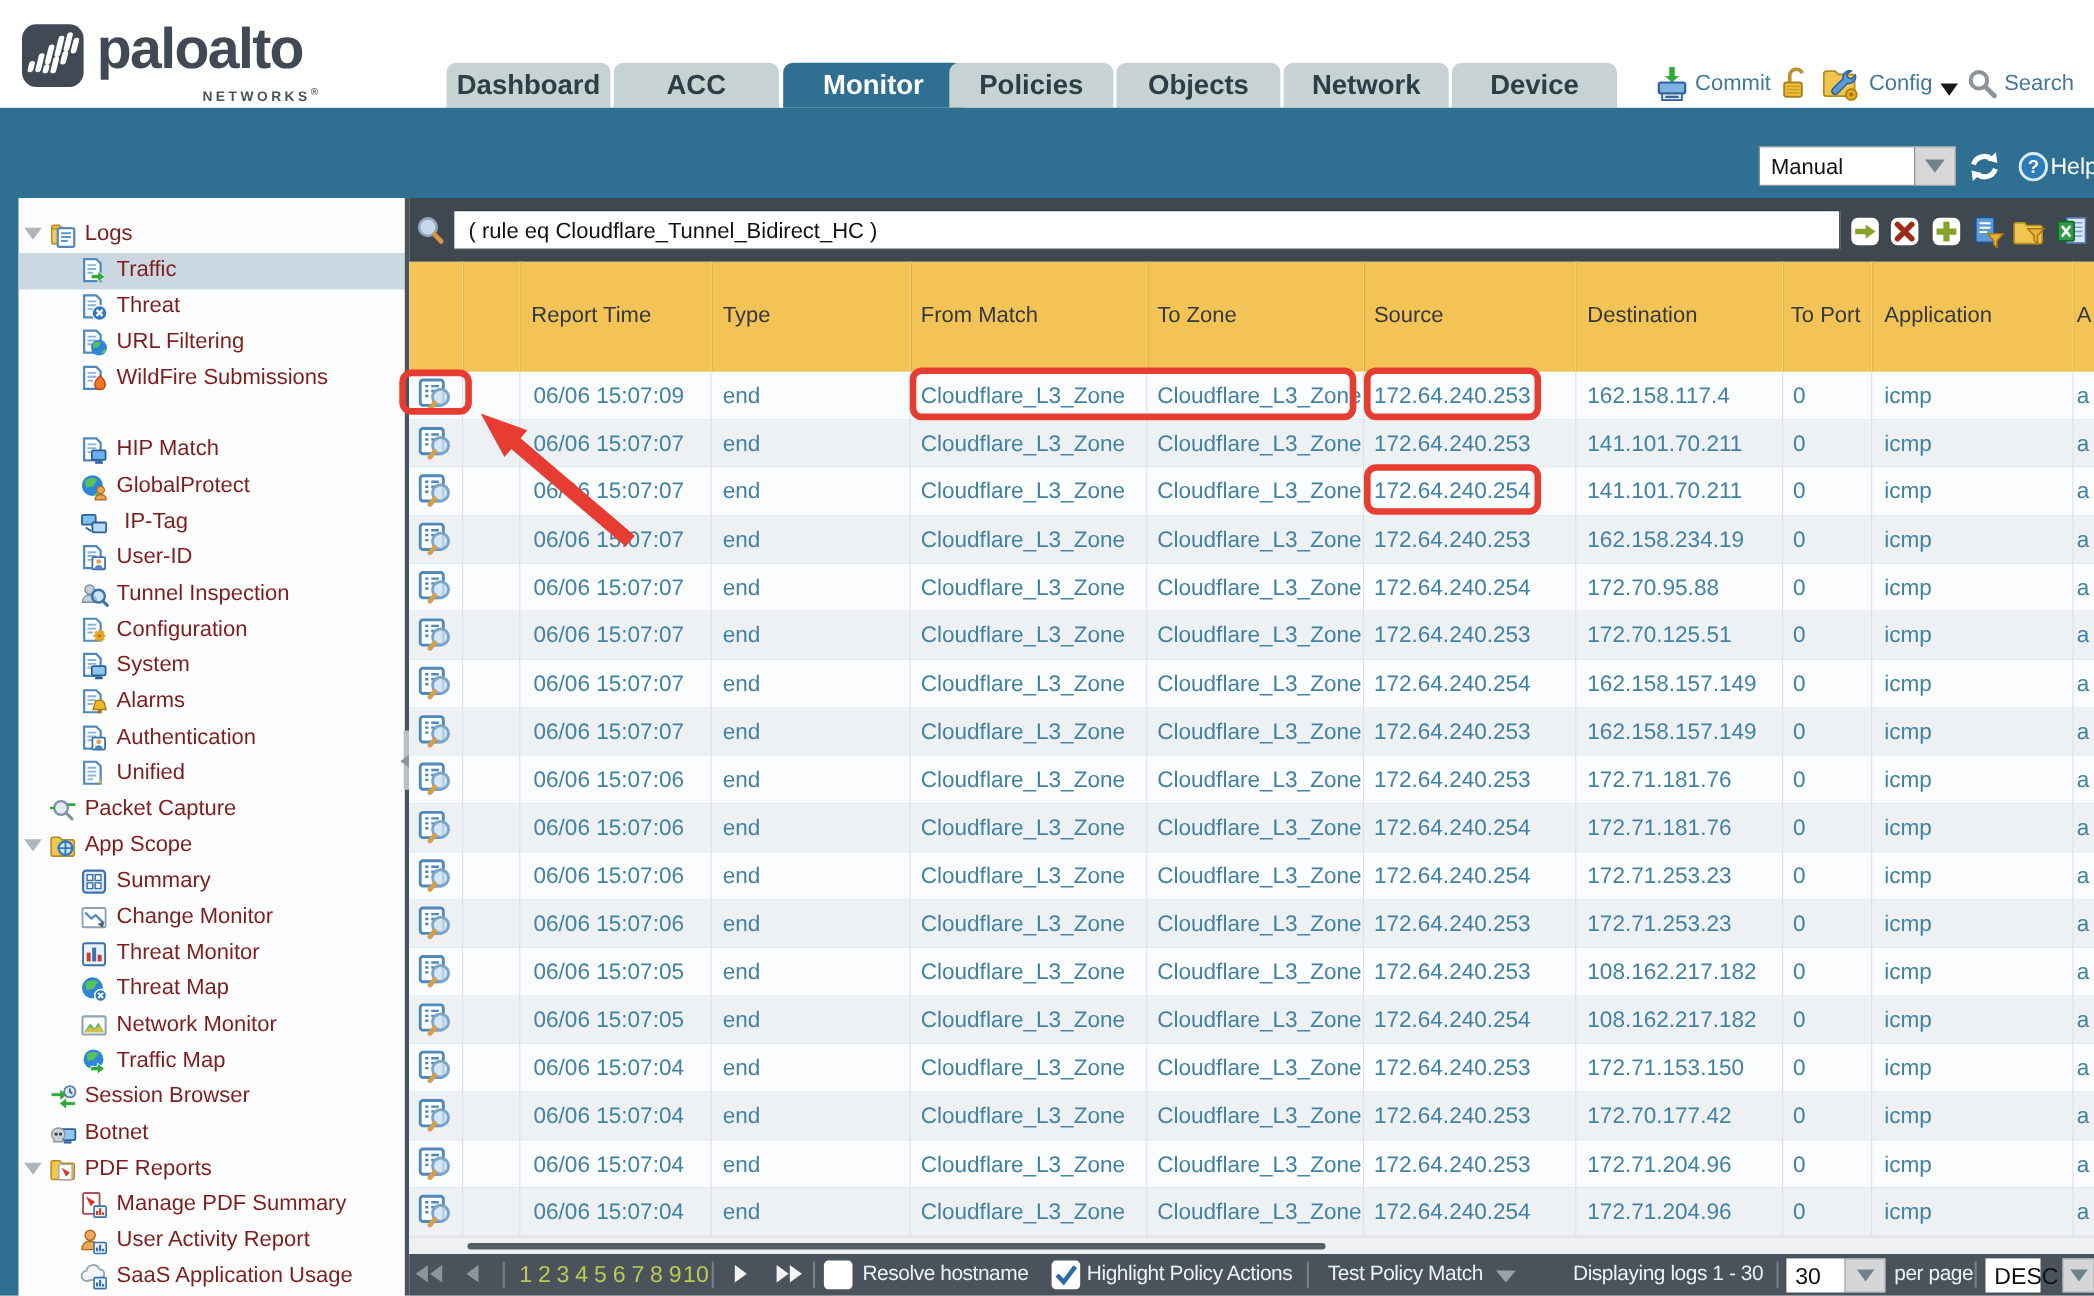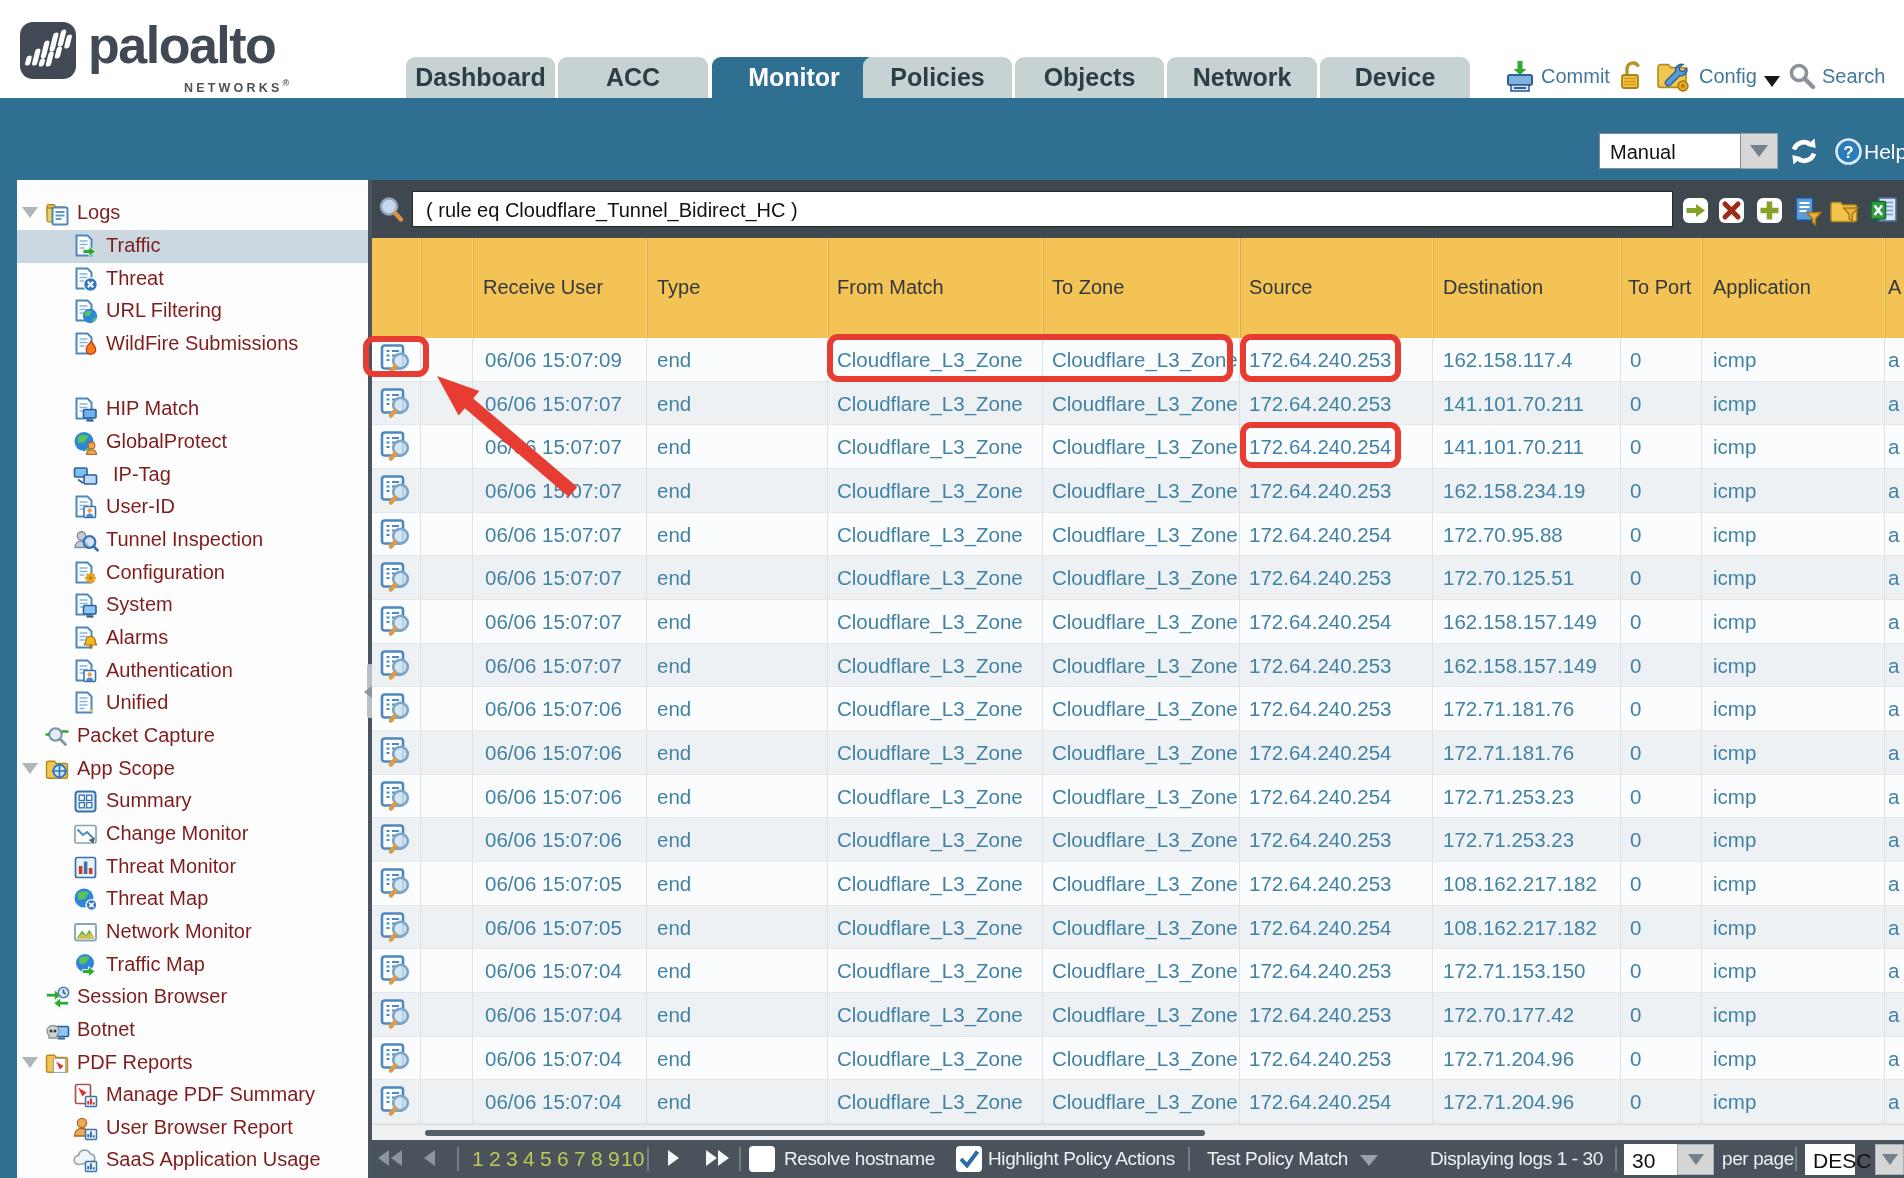--- a/index.html
+++ b/index.html
@@ -371,21 +371,21 @@
         </svg></div>
       <span class="lbl" style="left:89px;">Manage PDF Summary</span>
     </div>
 <div class="abs trow" style="top:931.8px;">
       <div style="position:absolute;left:55px;top:3px;"><svg width="27" height="27" viewBox="0 0 27 27">
           <circle cx="10" cy="8" r="4.6" fill="#f0a855" stroke="#a86a20" stroke-width="1.3"></circle>
           <path d="M2.5 21c0-5 3.3-7.6 7.5-7.6 2.6 0 4.8 1 6.2 2.8V21z" fill="#f0a855" stroke="#a86a20" stroke-width="1.3"></path>
           <rect x="13.5" y="14.5" width="11" height="10" rx="1" fill="#eef4fa" stroke="#3a72ae" stroke-width="1.5"></rect>
           <path d="M16.3 22.5v-3.5M19 22.5v-6M21.7 22.5v-2.2" stroke="#3a72ae" stroke-width="2"></path>
         </svg></div>
-      <span class="lbl" style="left:89px;">User Browser Report</span>
+      <span class="lbl" style="left:89px;">User Activity Report</span>
     </div>
 <div class="abs trow" style="top:964.4px;">
       <div style="position:absolute;left:55px;top:3px;"><svg width="27" height="27" viewBox="0 0 27 27">
           <path d="M7 17.5a4.6 4.6 0 0 1-.4-9.2A6.2 6.2 0 0 1 18.5 7a4.2 4.2 0 0 1 1.8 8z" fill="#f2f5f8" stroke="#9aa6b0" stroke-width="1.7"></path>
           <rect x="13.5" y="14.5" width="11" height="10" rx="1" fill="#eef4fa" stroke="#3a72ae" stroke-width="1.5"></rect>
           <path d="M16.3 22.5v-3.5M19 22.5v-6M21.7 22.5v-2.2" stroke="#3a72ae" stroke-width="2"></path>
         </svg></div>
       <span class="lbl" style="left:89px;">SaaS Application Usage</span>
     </div>
 </div>
@@ -429,21 +429,21 @@
 <div class="hsep" style="left:48px;"></div>
 <div class="hsep" style="left:100px;"></div>
 <div class="hsep" style="left:274px;"></div>
 <div class="hsep" style="left:455px;"></div>
 <div class="hsep" style="left:670px;"></div>
 <div class="hsep" style="left:867px;"></div>
 <div class="hsep" style="left:1060px;"></div>
 <div class="hsep" style="left:1248px;"></div>
 <div class="hsep" style="left:1329px;"></div>
 <div class="hsep" style="left:1512px;"></div>
-<div class="hlbl" style="left:111px;">Receive User</div>
+<div class="hlbl" style="left:111px;">Report Time</div>
 <div class="hlbl" style="left:285px;">Type</div>
 <div class="hlbl" style="left:465px;">From Match</div>
 <div class="hlbl" style="left:680px;">To Zone</div>
 <div class="hlbl" style="left:877px;">Source</div>
 <div class="hlbl" style="left:1071px;">Destination</div>
 <div class="hlbl" style="left:1256px;">To Port</div>
 <div class="hlbl" style="left:1341px;">Application</div>
 <div class="hlbl" style="left:1516px;">A</div>
 </div>
 <div id="rows" class="abs">

